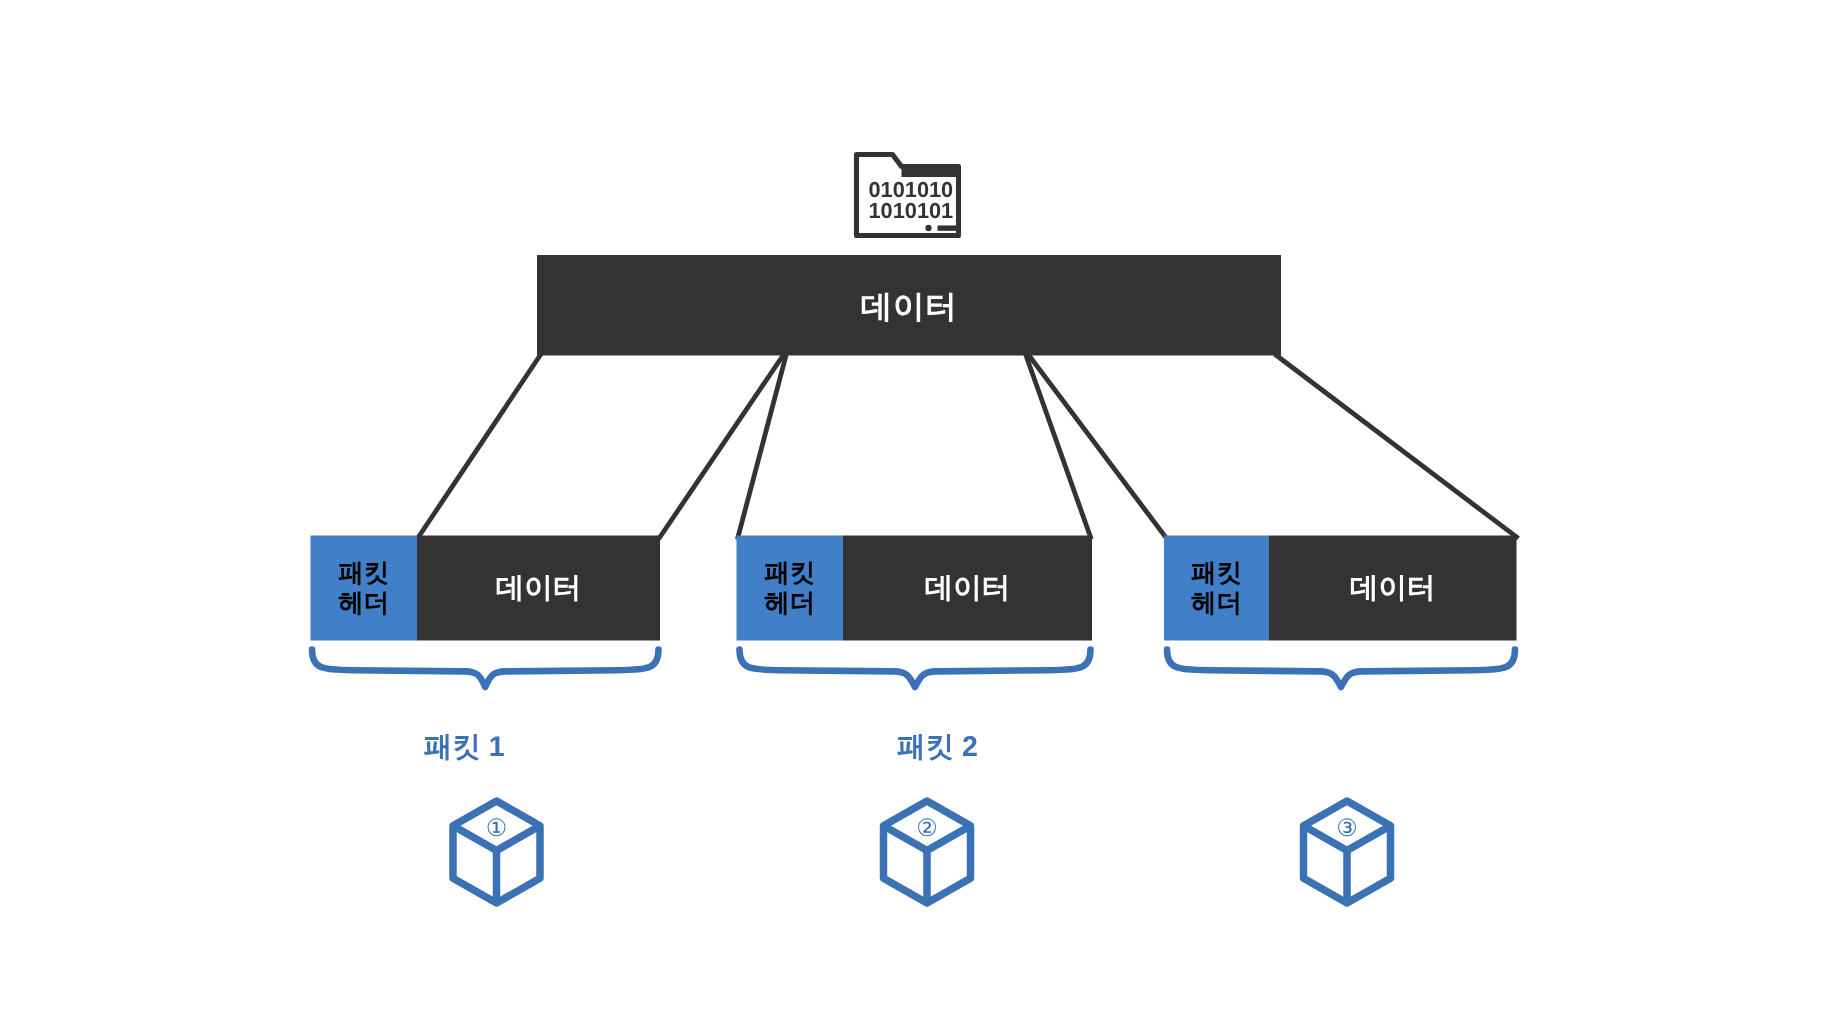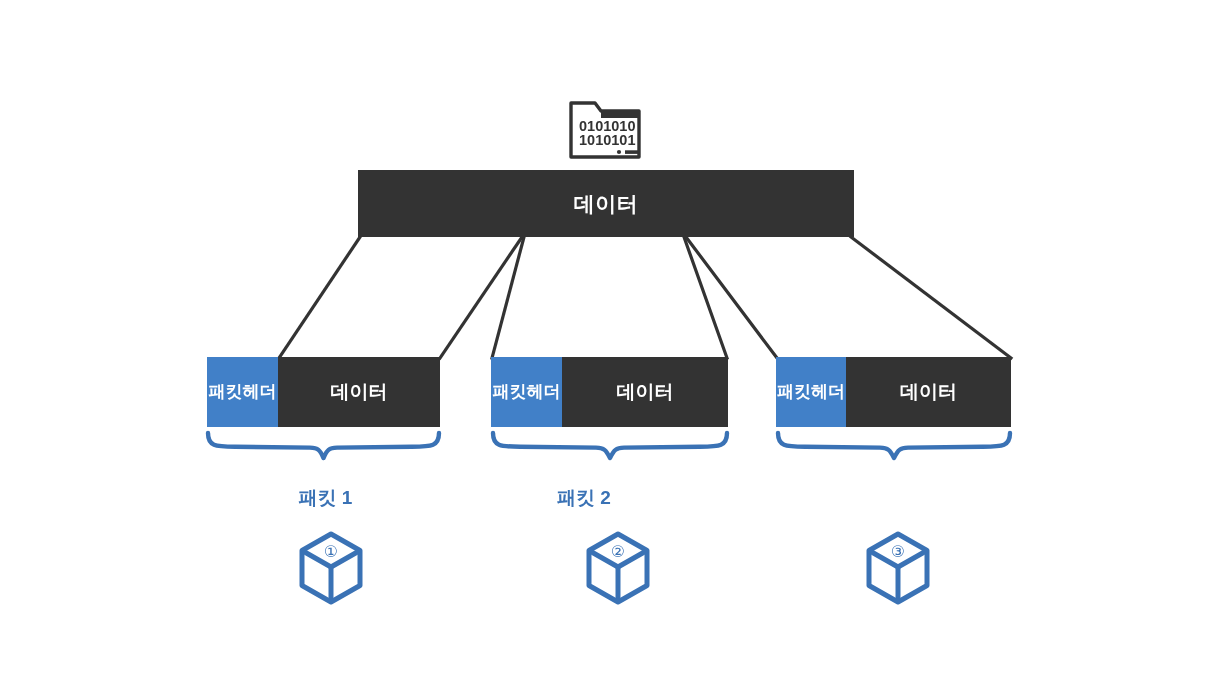--- a/index.html
+++ b/index.html
@@ -56,25 +56,26 @@
   
   .packet {
     position: absolute;
     top: 357px;
     height: 70px;
     display: flex;
     align-items: stretch;
   }
   .packet-header {
     background: #4180c8;
-    color: #ffffff;
+    color: #000000;
     font-size: 17px;
     font-weight: bold;
     line-height: 1.18;
     display: flex;
+    flex-direction: column;
     align-items: center;
     justify-content: center;
     text-align: center;
   }
   .packet-payload {
     background: #333333;
     color: #ffffff;
     font-size: 19px;
     font-weight: bold;
     display: flex;
@@ -184,22 +185,22 @@
     </svg>
   </div>
 
   <div class="brace" style="left:775px; top:430px; width:238px; height:32px;">
     <svg viewBox="0 0 238 32" xmlns="http://www.w3.org/2000/svg">
       <path d="M3 3 C3 16, 10 16.5, 30 16.8 L105 17.6 C113 17.8, 115 20, 119 28
                C123 20, 125 17.8, 133 17.6 L208 16.8 C228 16.5, 235 16, 235 3" fill="none" stroke="#3a72b5" stroke-width="4.4" stroke-linecap="round" stroke-linejoin="round"></path>
     </svg>
   </div>
 
-  <div class="packet-label" style="left:207px; top:485px; width:237px;">패킷 1</div>
-  <div class="packet-label" style="left:464px; top:485px; width:240px;">패킷 2</div>
+  <div class="packet-label" style="left:191px; top:485px; width:237px;">패킷 1</div>
+  <div class="packet-label" style="left:505px; top:485px; width:240px;">패킷 2</div>
 
   <div class="cube" style="left:298px; top:531px;">
     <svg viewBox="0 0 66 74" xmlns="http://www.w3.org/2000/svg">
       <path d="M33 3 L62 19.5 V54.5 L33 71 L4 54.5 V19.5 Z" fill="none" stroke="#3a72b5" stroke-width="5" stroke-linejoin="round"></path>
       <path d="M4 19.5 L33 36 L62 19.5" fill="none" stroke="#3a72b5" stroke-width="5" stroke-linejoin="round"></path>
       <path d="M33 36 V71" fill="none" stroke="#3a72b5" stroke-width="5"></path>
       <text x="33" y="26" text-anchor="middle" font-family="'DejaVu Sans','Liberation Sans',sans-serif" font-size="16" fill="#3a72b5">①</text>
     </svg>
   </div>
 

